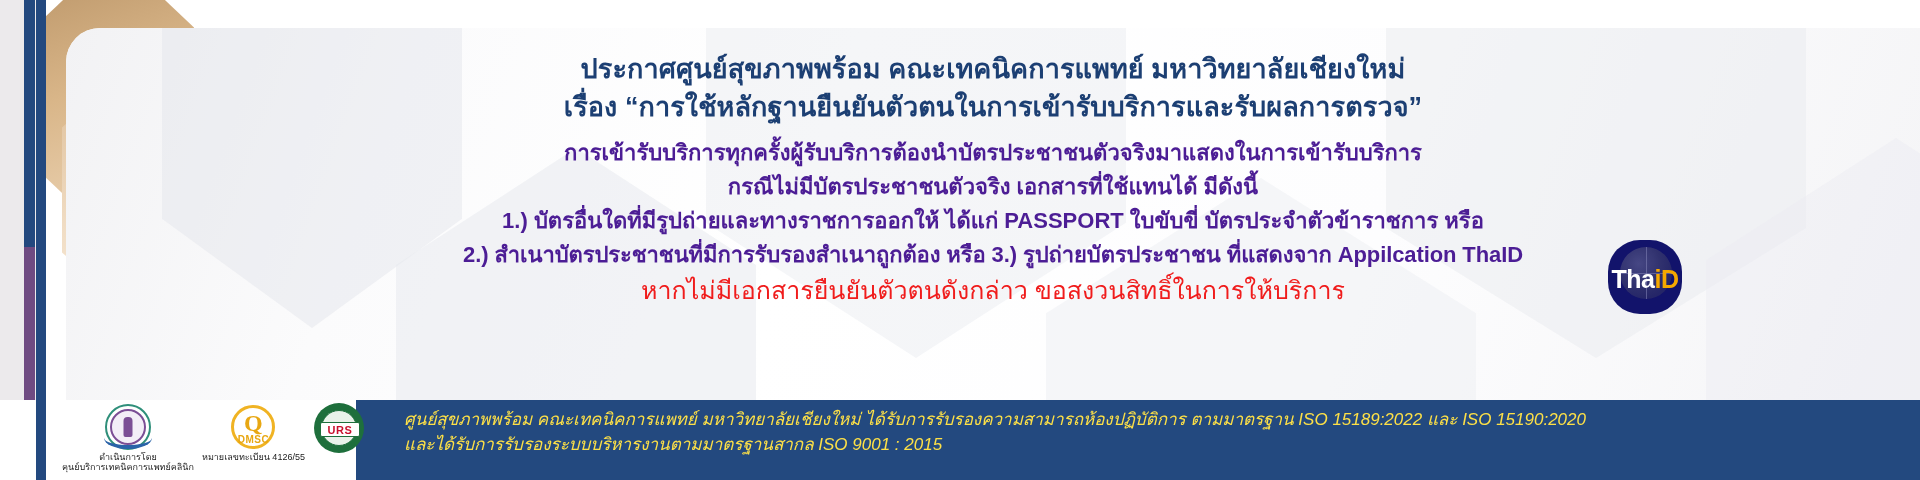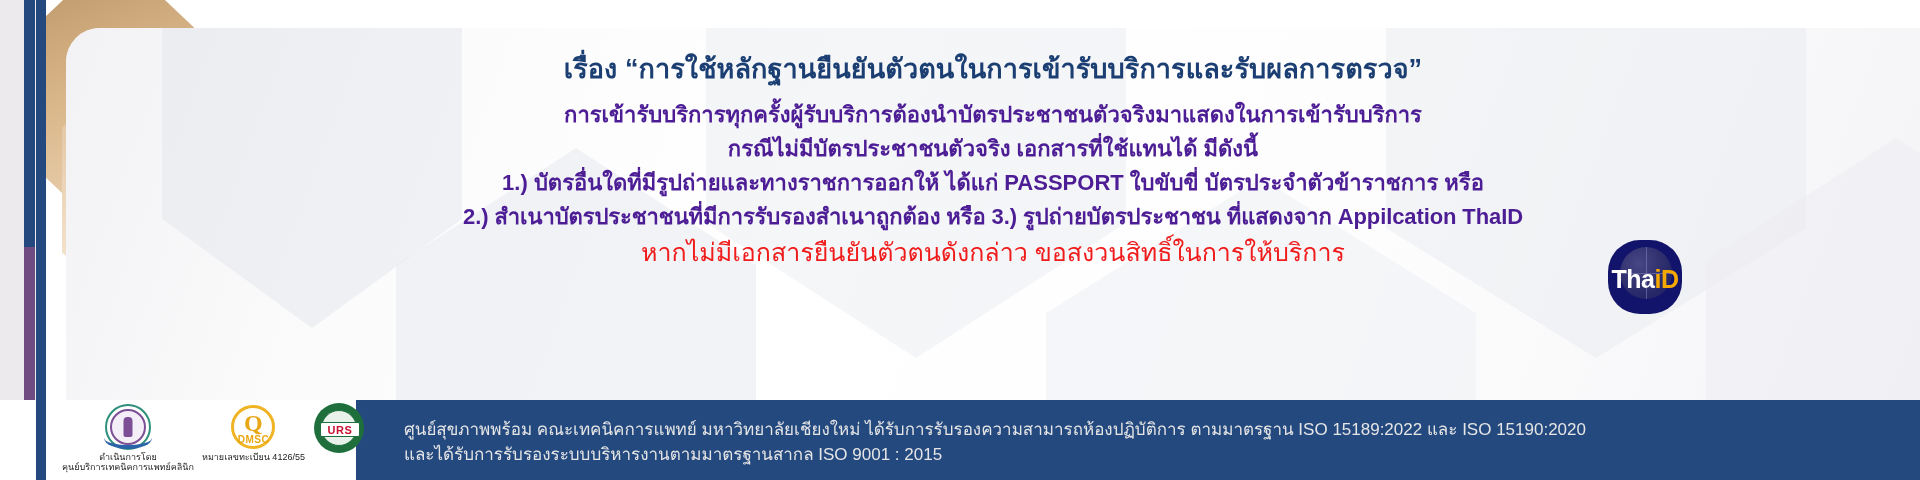--- a/index.html
+++ b/index.html
@@ -214,25 +214,26 @@
     z-index: 3;
   }
   .footer-bar {
     position: absolute;
     left: 356px; top: 0;
     width: 1564px; height: 80px;
     background: #23497f;
   }
   .footer-text {
     position: absolute;
-    left: 48px; top: 17px;
-    color: #e5e5e5;
+    left: 48px; top: 7px;
+    color: #fde047;
     font-size: 17px;
     line-height: 25px;
     white-space: nowrap;
+    font-style: italic;
   }
 
   
   .logos {
     position: absolute;
     left: 62px; top: 2px;
     width: 290px; height: 78px;
     display: flex;
     align-items: flex-start;
     gap: 8px;
@@ -368,20 +369,21 @@
     <div class="card-grad"></div>
     <div class="wm wm1"></div>
     <div class="wm wm2"></div>
     <div class="wm wm3"></div>
     <div class="wm wm4"></div>
     <div class="wm wm5"></div>
     <div class="wm wm6"></div>
   </div>
 
   <div class="content">
+    <div class="title-line">ประกาศศูนย์สุขภาพพร้อม คณะเทคนิคการแพทย์ มหาวิทยาลัยเชียงใหม่</div>
     <div class="title-line">เรื่อง “การใช้หลักฐานยืนยันตัวตนในการเข้ารับบริการและรับผลการตรวจ”</div>
     <div class="gap-sm"></div>
     <div class="body-line">การเข้ารับบริการทุกครั้งผู้รับบริการต้องนำบัตรประชาชนตัวจริงมาแสดงในการเข้ารับบริการ</div>
     <div class="body-line">กรณีไม่มีบัตรประชาชนตัวจริง เอกสารที่ใช้แทนได้ มีดังนี้</div>
     <div class="body-line">1.)  บัตรอื่นใดที่มีรูปถ่ายและทางราชการออกให้ ได้แก่ PASSPORT ใบขับขี่ บัตรประจำตัวข้าราชการ หรือ</div>
     <div class="body-line tight">2.)  สำเนาบัตรประชาชนที่มีการรับรองสำเนาถูกต้อง   หรือ   3.) รูปถ่ายบัตรประชาชน ที่แสดงจาก Appilcation ThaID</div>
     <div class="warn-line">หากไม่มีเอกสารยืนยันตัวตนดังกล่าว ขอสงวนสิทธิ์ในการให้บริการ</div>
   </div>
 
   <div class="thaid">

